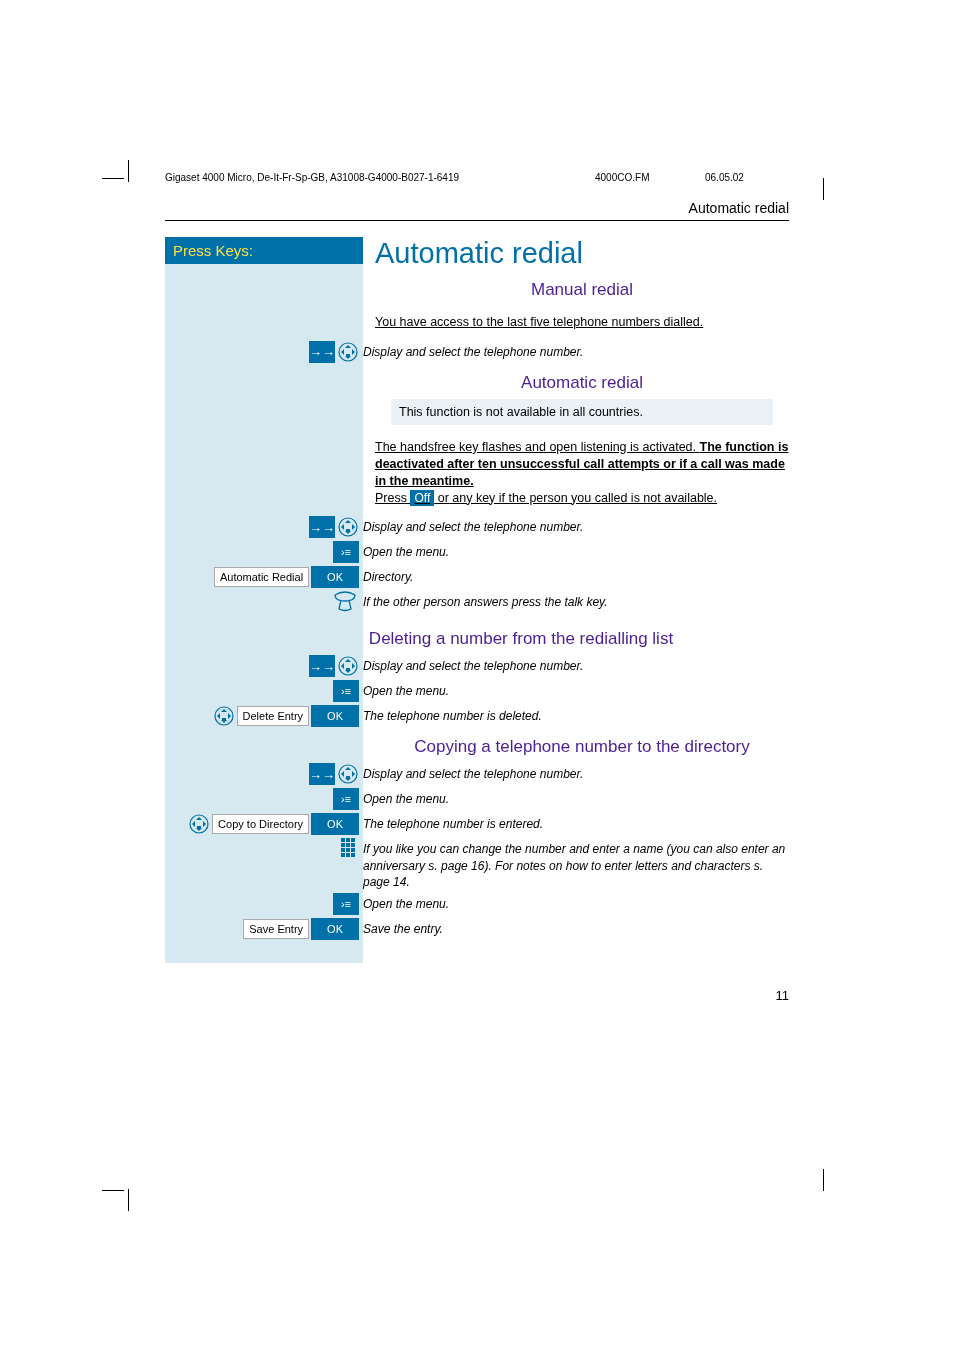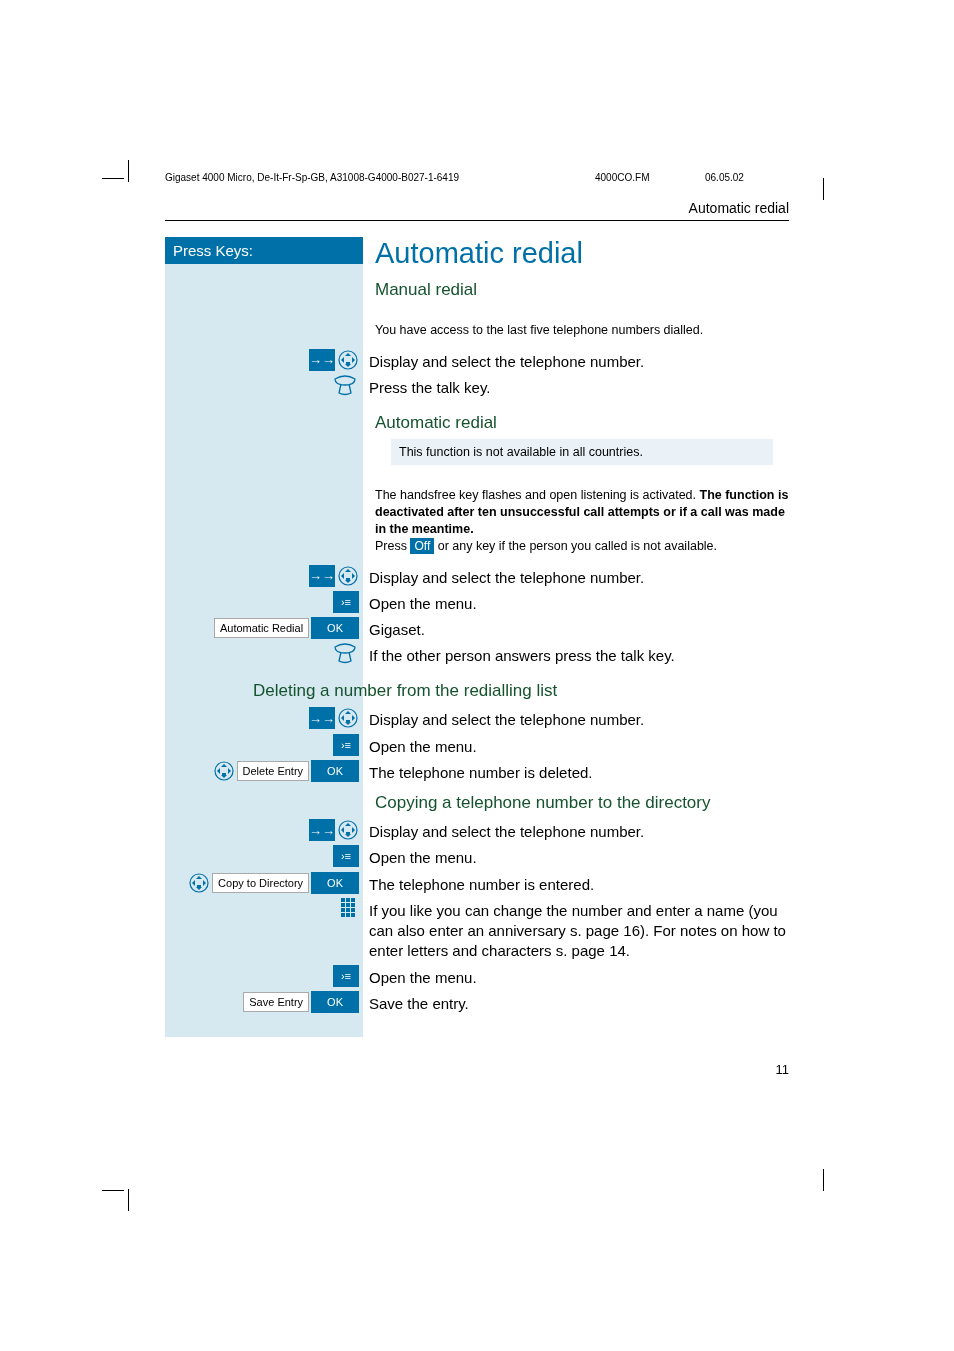--- a/index.html
+++ b/index.html
@@ -43,63 +43,66 @@
     margin-bottom: 16px;
   }
   .left-col {
     width: 198px;
     background: #d6e8f0;
     padding: 0;
     flex-shrink: 0;
   }
   .left-header {
     background: #0070a8;
-    color: #ffffff;
+    color: #fde047;
     font-size: 15px;
     padding: 5px 8px;
   }
 
   h1.title {
     color: #0070a8;
     font-weight: normal;
     font-size: 29px;
     margin: 6px 0 6px 0;
   }
   h2.sub {
-    color: #14532d;
+    color: #4c1d95;
     font-weight: normal;
     font-size: 17px;
     margin: 10px 0 6px 0;
+    text-align: center;
   }
   .body-text {
     font-size: 12.5px;
     line-height: 1.35;
-    margin: 22px 0 10px 0;
+    margin: 14px 0 10px 0;
+    text-decoration: underline;
   }
 
   .row {
     display: flex;
     align-items: flex-start;
     margin: 3px 0;
   }
   .row .keys {
     width: 198px;
     flex-shrink: 0;
     display: flex;
     justify-content: flex-end;
     align-items: center;
     gap: 2px;
     padding-right: 4px;
   }
   .row .desc {
     flex: 1;
-    font-size: 15px;
+    font-size: 12px;
     line-height: 1.35;
-    padding-left: 6px;
+    padding-left: 0;
     padding-top: 3px;
+    font-style: italic;
   }
 
   .icon-box {
     background: #0070a8;
     color: #fff;
     display: inline-flex;
     align-items: center;
     justify-content: center;
     width: 26px;
     height: 22px;
@@ -214,30 +217,20 @@
                 <path d="M11 18 L8 15 L14 15 Z" fill="#0070a8"></path>
                 <path d="M4 11 L7 8 L7 14 Z" fill="#0070a8"></path>
                 <path d="M18 11 L15 8 L15 14 Z" fill="#0070a8"></path>
                 <rect x="9" y="13" width="4" height="2.5" fill="#0070a8"></rect>
               </svg>
           </span>
         </div>
         <div class="desc">Display and select the telephone number.</div>
       </div>
 
-      <div class="row">
-        <div class="keys">
-          <span>
-            <svg width="28" height="24" viewBox="0 0 28 24">
-                <path d="M4 4 Q14 -2 24 4 Q24 10 14 10 Q4 10 4 4 Z M10 9 L8 18 Q14 21 20 18 L18 9" fill="none" stroke="#0070a8" stroke-width="1.3"></path>
-              </svg>
-          </span>
-        </div>
-        <div class="desc">Press the talk key.</div>
-      </div>
 
       <div style="margin-left:210px;">
         <h2 class="sub">Automatic redial</h2>
         <div class="info-box">This function is not available in all countries.</div>
         <div class="body-text">
           <span>The handsfree key flashes and open listening is activated. </span><b>The function is deactivated after ten unsuccessful call attempts or if a call was made in the meantime.</b><br>
           <span>Press </span><span class="pill">Off</span><span> or any key if the person you called is not available.</span>
         </div>
       </div>
 
@@ -263,21 +256,21 @@
             <span class="icon-box menu">›≡</span>
           </div>
         <div class="desc">Open the menu.</div>
       </div>
 
       <div class="row">
         <div class="keys">
           <span class="label-btn">Automatic Redial</span>
           <span class="ok-btn">OK</span>
         </div>
-        <div class="desc">Gigaset.</div>
+        <div class="desc">Directory.</div>
       </div>
 
       <div class="row">
         <div class="keys">
           <span>
             <svg width="28" height="24" viewBox="0 0 28 24">
                 <path d="M4 4 Q14 -2 24 4 Q24 10 14 10 Q4 10 4 4 Z M10 9 L8 18 Q14 21 20 18 L18 9" fill="none" stroke="#0070a8" stroke-width="1.3"></path>
               </svg>
           </span>
         </div>

